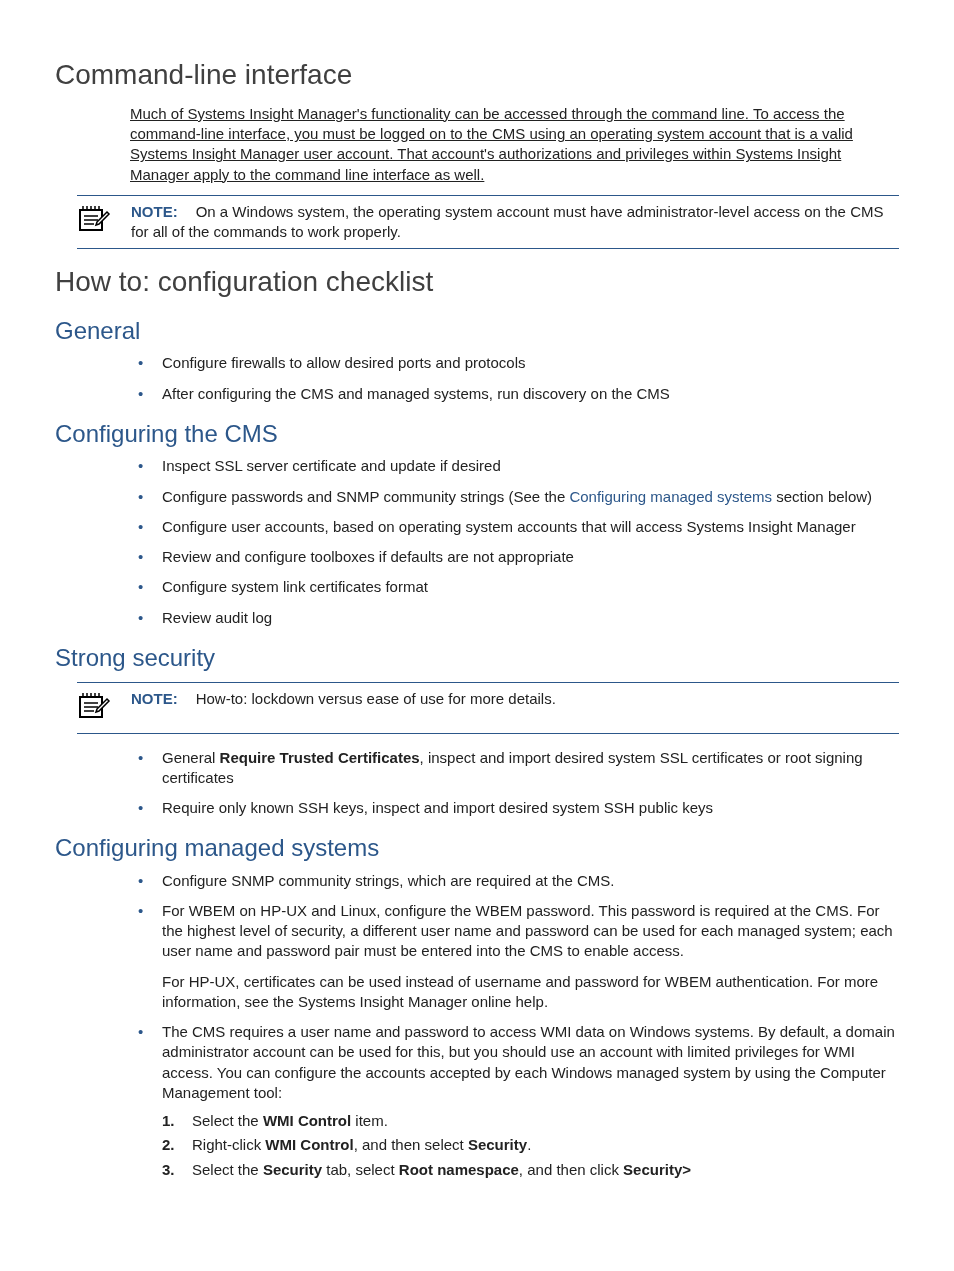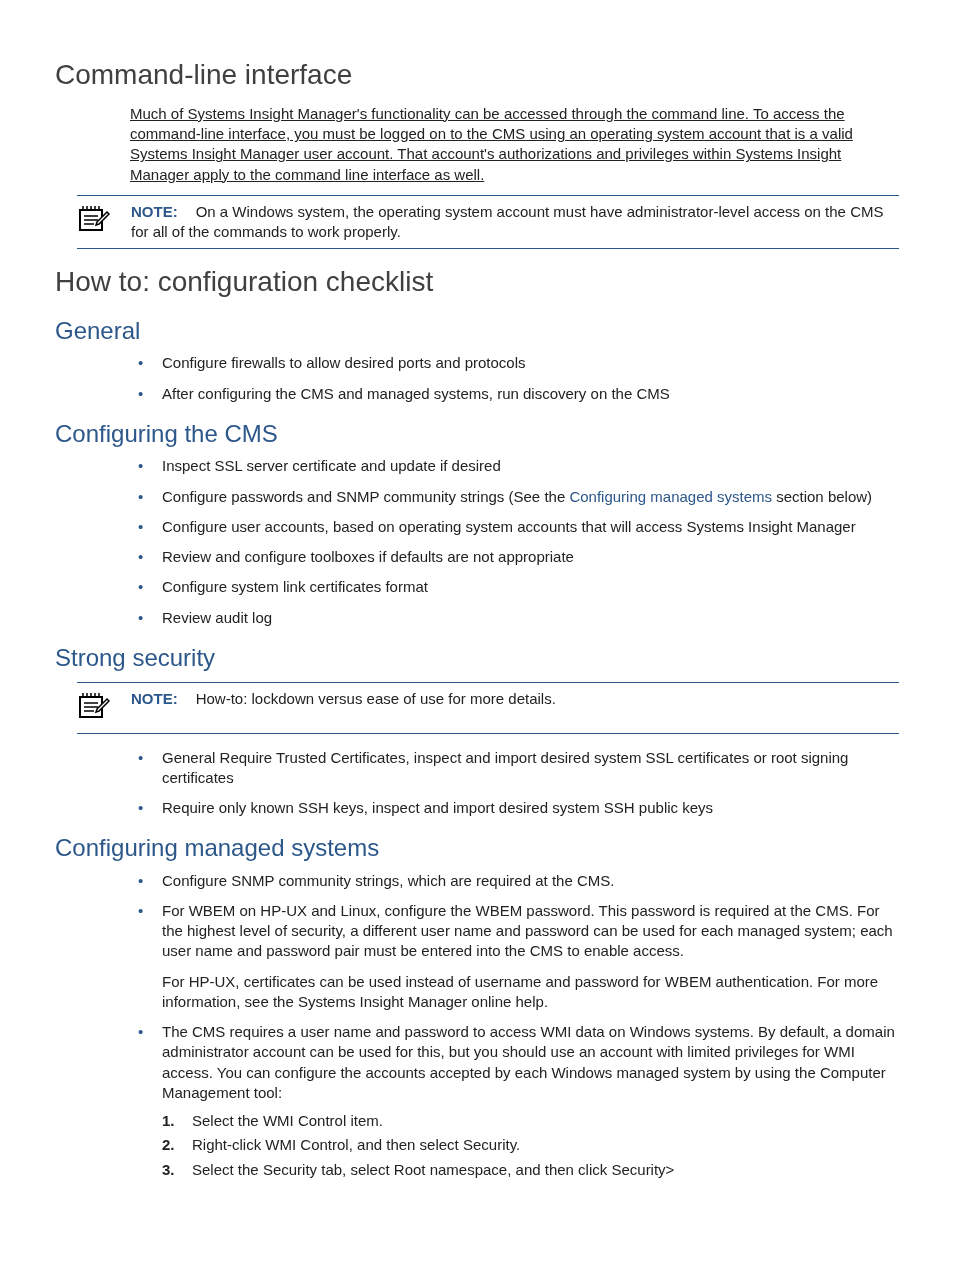--- a/index.html
+++ b/index.html
@@ -86,21 +86,21 @@
   }
   ol.steps > li::before {
     content: counter(step) ".";
     position: absolute;
     left: 0;
     font-weight: bold;
   }
   .link {
     color: #2c578a;
   }
-  b { font-weight: normal; text-align: right; }
+  b { font-weight: bold; text-align: right; }
 </style>
 </head>
 <body>
 
 <h1>Command-line interface</h1>
 <p class="body-text">Much of Systems Insight Manager's functionality can be accessed through the command line. To access the command-line interface, you must be logged on to the CMS using an operating system account that is a valid Systems Insight Manager user account. That account's authorizations and privileges within Systems Insight Manager apply to the command line interface as well.</p>
 
 <div class="note-box">
   <div class="note-icon">
     <svg width="34" height="30" viewBox="0 0 34 30">

